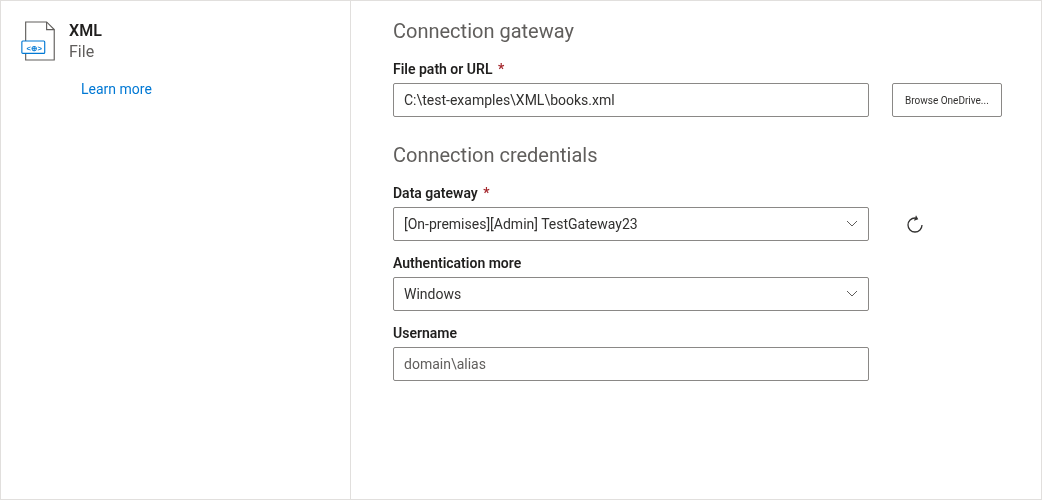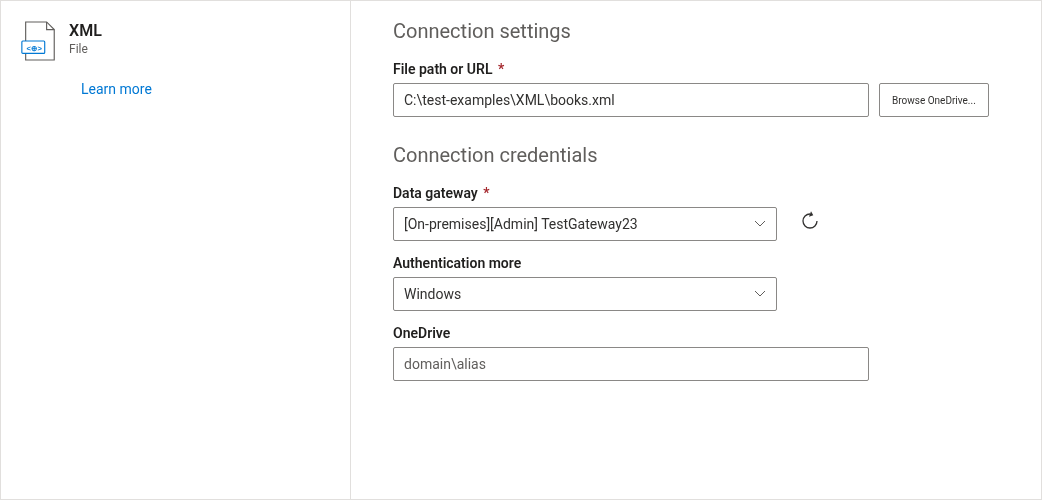--- a/index.html
+++ b/index.html
@@ -33,21 +33,21 @@
       height: 40px;
       flex-shrink: 0;
     }
     .sidebar-title {
       font-size: 16px;
       font-weight: 600;
       color: #201f1e;
       line-height: 1.2;
     }
     .sidebar-subtitle {
-      font-size: 12px;
+      font-size: 16px;
       color: #605e5c;
       margin-top: 2px;
     }
     .learn-more {
       display: block;
       margin-top: 20px;
       margin-left: 60px;
       color: #0078d4;
       font-size: 14px;
       text-decoration: none;
@@ -76,22 +76,22 @@
       color: #201f1e;
       margin-bottom: 6px;
       display: block;
     }
     .required-asterisk {
       color: #a4262c;
       margin-left: 2px;
     }
     .field-row {
       display: flex;
-      align-items: flex-start;
-      gap: 10px;
+      align-items: flex-end;
+      gap: 23px;
     }
     .text-input {
       width: 476px;
       height: 34px;
       border: 1px solid #8a8886;
       border-radius: 2px;
       padding: 0 10px;
       font-size: 14px;
       font-family: inherit;
       color: #323130;
@@ -110,21 +110,21 @@
       font-family: inherit;
       color: #323130;
       cursor: pointer;
       white-space: nowrap;
       max-width: 140px;
       overflow: hidden;
       text-overflow: ellipsis;
     }
     .select-wrap {
       position: relative;
-      width: 384px;
+      width: 476px;
     }
     .select-input {
       width: 100%;
       height: 34px;
       border: 1px solid #8a8886;
       border-radius: 2px;
       padding: 0 34px 0 10px;
       font-size: 14px;
       font-family: inherit;
       color: #323130;
@@ -174,21 +174,21 @@
     <div>
       <div class="sidebar-title">XML</div>
       <div class="sidebar-subtitle">File</div>
     </div>
   </div>
   <a class="learn-more">Learn more</a>
 </aside>
 
 <main class="main">
 
-  <h2 class="section-heading">Connection settings</h2>
+  <h2 class="section-heading">Connection gateway</h2>
 
   <div class="field-group">
     <label class="field-label">
       <span>File path or URL</span>
       <span class="required-asterisk">*</span>
     </label>
     <div class="field-row">
       <input type="text" class="text-input" value="C:\test-examples\XML\books.xml" style="">
       <button class="browse-button">Browse OneDrive...</button>
     </div>
@@ -232,19 +232,19 @@
         </select>
         <span class="chevron">
           <svg viewBox="0 0 14 14" width="14" height="14">
               <path d="M2 4 L7 9 L12 4" fill="none" stroke="#605e5c" stroke-width="1"></path>
             </svg>
         </span>
       </div>
     </div>
 
     <div class="field-group tight">
-      <label class="field-label">OneDrive</label>
+      <label class="field-label">Username</label>
       <input type="text" class="text-input" placeholder="domain\alias" style="">
     </div>
 
   </div>
 
 </main>
 
 </body></html>

